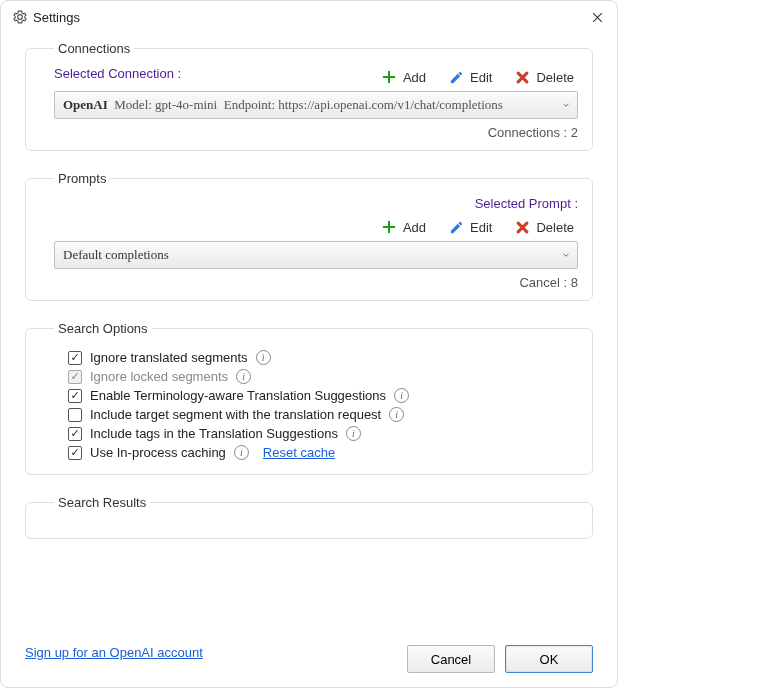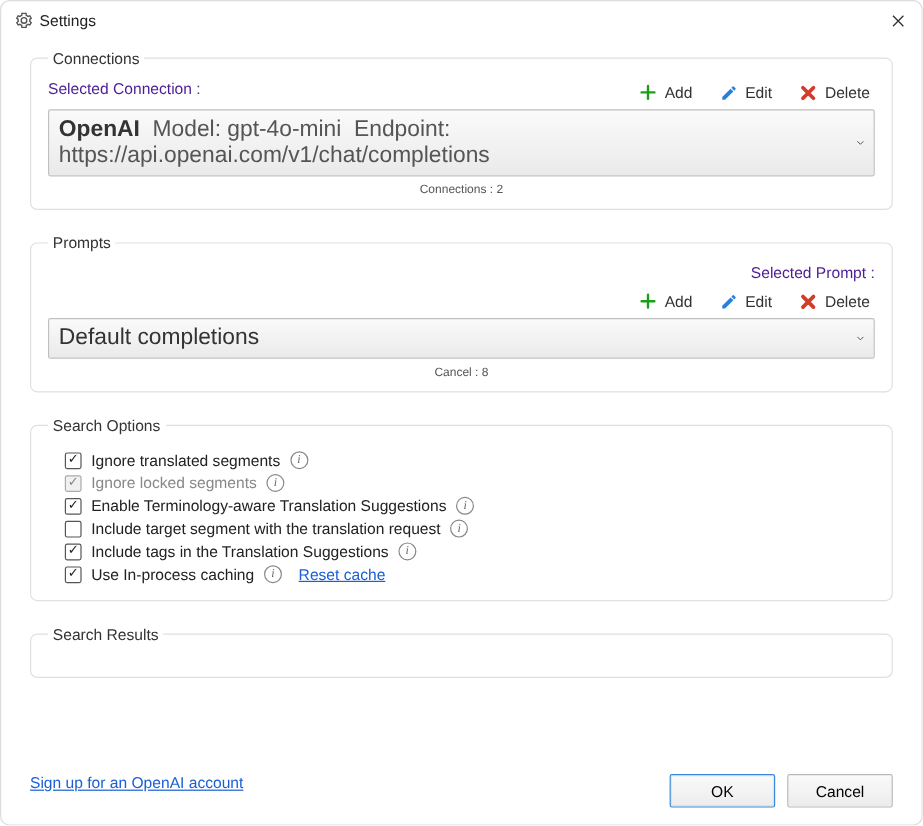--- a/index.html
+++ b/index.html
@@ -1,35 +1,35 @@
 <!DOCTYPE html>
 <html><head>
 <meta charset="utf-8">
 <style>
   * { box-sizing: border-box; }
   html, body { margin:0; padding:0; font-family: "Segoe UI", Tahoma, sans-serif; font-size:13px; color:#212121; background:#fff; }
-  .window { width:769px; height:688px; border:1px solid #dcdcdc; border-radius:8px; display:flex; flex-direction:column; background:#fff; overflow:hidden; }
+  .window { width:618px; height:688px; border:1px solid #dcdcdc; border-radius:8px; display:flex; flex-direction:column; background:#fff; overflow:hidden; }
   .titlebar { display:flex; align-items:center; padding:6px 12px 6px 12px; height:32px; }
   .titlebar .icon { width:14px; height:14px; margin-right:6px; display:flex; align-items:center; justify-content:center; }
   .titlebar .title { flex:1; font-size:13px; }
   .titlebar .close { width:16px; height:16px; cursor:pointer; display:flex; align-items:center; justify-content:center; }
   .body { flex:1; padding:0 24px 14px 24px; display:flex; flex-direction:column; }
-  fieldset { border:1px solid #e0e0e0; border-radius:6px; padding:10px 14px 10px 14px; margin:12px 0 12px 0; }
+  fieldset { border:1px solid #e0e0e0; border-radius:6px; padding:10px 14px 10px 28px; margin:12px 0 12px 0; }
   fieldset.legend-protrude { position:relative; margin-top:8px; }
   legend { font-size:13px; color:#333; padding:0 4px; background:#fff; }
   .row { display:flex; align-items:center; }
   .selected-label { color:#4c1d95; font-size:13px; margin-bottom:6px; }
   .toolbar { display:flex; align-items:center; gap:14px; }
   .spacer { flex:1; }
   .tool-btn { display:flex; align-items:center; gap:6px; cursor:pointer; padding:2px 4px; color:#333; }
   .tool-btn .ticon { width:16px; height:16px; display:flex; align-items:center; justify-content:center; }
-  .dropdown { width:100%; border:1px solid #c0c0c0; border-radius:2px; background:linear-gradient(#fafafa,#eaeaea); padding:5px 22px 5px 8px; position:relative; font-size:19px; color:#555; cursor:pointer; }
+  .dropdown { width:100%; border:1px solid #c0c0c0; border-radius:2px; background:linear-gradient(#fafafa,#eaeaea); padding:5px 22px 5px 8px; position:relative; font-size:13px; color:#555; cursor:pointer;font-family:Liberation Serif, serif; }
   .dropdown .chev { position:absolute; right:6px; top:50%; transform:translateY(-50%); }
   .dropdown b { color:#333; font-weight:600; }
-  .count-row { text-align:center; color:#555; font-size:10px; margin-top:6px; }
+  .count-row { text-align:right; color:#555; font-size:13px; margin-top:6px; }
   .chk-row { display:flex; align-items:center; gap:8px; margin:4px 0 4px 14px; }
   .chk { width:14px; height:14px; border:1px solid #555; border-radius:2px; display:flex; align-items:center; justify-content:center; background:#fff; cursor:pointer; flex-shrink:0;}
   .chk.checked::after { content:"✓"; font-size:11px; line-height:1; color:#222; }
   .chk.disabled { border-color:#aaa; background:#f0f0f0; cursor:default; }
   .chk.disabled.checked::after { color:#888; }
   .chk-label { color:#222; }
   .chk-label.disabled { color:#888; }
   .info-icon { width:15px; height:15px; border:1px solid #888; border-radius:50%; display:inline-flex; align-items:center; justify-content:center; font-size:10px; color:#666; font-family:Georgia,serif; font-style:italic; cursor:pointer; }
   .link { color:#1a5fd6; text-decoration:underline; cursor:pointer; }
   .assign-row { display:flex; align-items:center; gap:10px; margin-left:14px; }
@@ -199,18 +199,18 @@
       </div>
     </fieldset>
 
     <fieldset class="legend-protrude" style="padding-bottom:18px;">
       <legend>Search Results</legend>
     </fieldset>
 
     <div class="footer">
       <span class="link">Sign up for an OpenAI account</span>
       <div class="spacer"></div>
+      <button class="btn">Cancel</button>
       <button class="btn primary">OK</button>
-      <button class="btn">Cancel</button>
     </div>
 
   </div>
 </div>
 
 </body></html>

